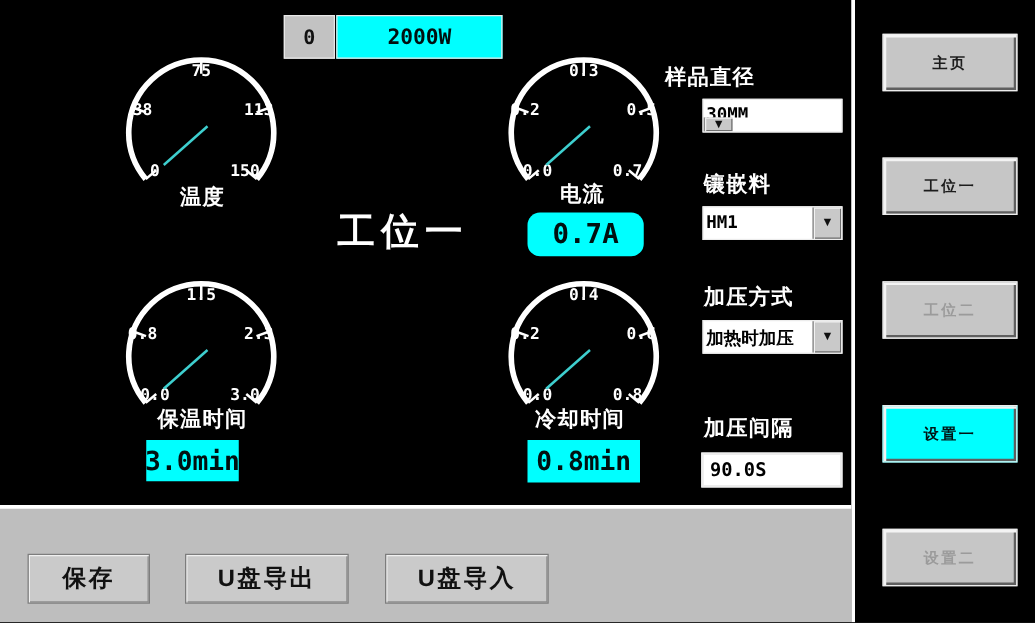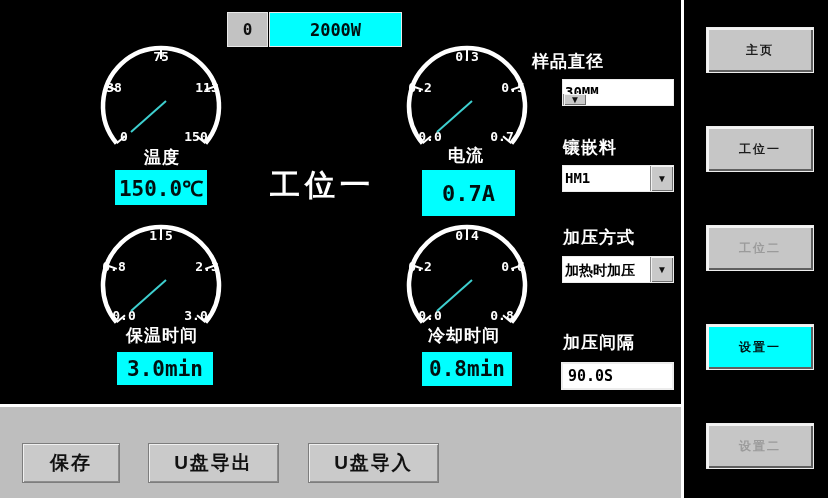--- a/index.html
+++ b/index.html
@@ -117,55 +117,54 @@
     <line class="gauge-tick" x1="124.5" y1="42.2" x2="114.2" y2="45.9"></line>
     <line class="gauge-tick" x1="114.4" y1="99.3" x2="106.0" y2="92.2"></line>
     <text class="tick-label" x="33" y="97">0</text>
     <text class="tick-label" x="23" y="48">38</text>
     <text class="tick-label" x="70" y="17">75</text>
     <text class="tick-label" x="116" y="48">113</text>
     <text class="tick-label" x="105" y="97">150</text>
     <line class="gauge-needle" x1="40" y1="88" x2="75" y2="57"></line>
   </svg>
   <div class="gauge-name" style="left:122px;top:146px;width:80px;">温度</div>
-  <div class="value-box mono" style="left:115px;top:170px;width:92px;height:35px;">150.0℃</div>
 
   <svg class="gauge-svg" style="left:397px;top:44px;" viewBox="0 0 140 122">
     <path class="gauge-arc" d="M 25.57 99.28 A 58 58 0 1 1 114.43 99.28"></path>
     <line class="gauge-tick" x1="25.6" y1="99.3" x2="34.0" y2="92.2"></line>
     <line class="gauge-tick" x1="15.5" y1="42.2" x2="25.8" y2="45.9"></line>
     <line class="gauge-tick" x1="70" y1="4" x2="70" y2="15"></line>
     <line class="gauge-tick" x1="124.5" y1="42.2" x2="114.2" y2="45.9"></line>
     <line class="gauge-tick" x1="114.4" y1="99.3" x2="106.0" y2="92.2"></line>
     <text class="tick-label" x="33" y="97">0.0</text>
     <text class="tick-label" x="23" y="48">0.2</text>
     <text class="tick-label" x="70" y="17">0.3</text>
     <text class="tick-label" x="116" y="48">0.5</text>
     <text class="tick-label" x="105" y="97">0.7</text>
     <line class="gauge-needle" x1="40" y1="88" x2="75" y2="57"></line>
   </svg>
   <div class="gauge-name" style="left:436px;top:144px;width:60px;text-align:center;">电流</div>
-  <div class="value-box mono" style="left:422px;top:170px;width:93px;height:46px;font-size:22px;">0.7A</div>
+  <div class="value-box mono" style="left:422px;top:170px;width:93px;height:35px;font-size:22px;border-radius:10px;">0.7A</div>
 
   <svg class="gauge-svg" style="left:91px;top:223px;" viewBox="0 0 140 122">
     <path class="gauge-arc" d="M 25.57 99.28 A 58 58 0 1 1 114.43 99.28"></path>
     <line class="gauge-tick" x1="25.6" y1="99.3" x2="34.0" y2="92.2"></line>
     <line class="gauge-tick" x1="15.5" y1="42.2" x2="25.8" y2="45.9"></line>
     <line class="gauge-tick" x1="70" y1="4" x2="70" y2="15"></line>
     <line class="gauge-tick" x1="124.5" y1="42.2" x2="114.2" y2="45.9"></line>
     <line class="gauge-tick" x1="114.4" y1="99.3" x2="106.0" y2="92.2"></line>
     <text class="tick-label" x="33" y="97">0.0</text>
     <text class="tick-label" x="23" y="48">0.8</text>
     <text class="tick-label" x="70" y="17">1.5</text>
     <text class="tick-label" x="116" y="48">2.3</text>
     <text class="tick-label" x="105" y="97">3.0</text>
     <line class="gauge-needle" x1="40" y1="88" x2="75" y2="57"></line>
   </svg>
   <div class="gauge-name" style="left:122px;top:324px;width:80px;">保温时间</div>
-  <div class="value-box mono" style="left:117px;top:352px;width:96px;height:33px;">3.0min</div>
+  <div class="value-box mono" style="left:117px;top:352px;width:74px;height:33px;">3.0min</div>
 
   <svg class="gauge-svg" style="left:397px;top:223px;" viewBox="0 0 140 122">
     <path class="gauge-arc" d="M 25.57 99.28 A 58 58 0 1 1 114.43 99.28"></path>
     <line class="gauge-tick" x1="25.6" y1="99.3" x2="34.0" y2="92.2"></line>
     <line class="gauge-tick" x1="15.5" y1="42.2" x2="25.8" y2="45.9"></line>
     <line class="gauge-tick" x1="70" y1="4" x2="70" y2="15"></line>
     <line class="gauge-tick" x1="124.5" y1="42.2" x2="114.2" y2="45.9"></line>
     <line class="gauge-tick" x1="114.4" y1="99.3" x2="106.0" y2="92.2"></line>
     <text class="tick-label" x="33" y="97">0.0</text>
     <text class="tick-label" x="23" y="48">0.2</text>

